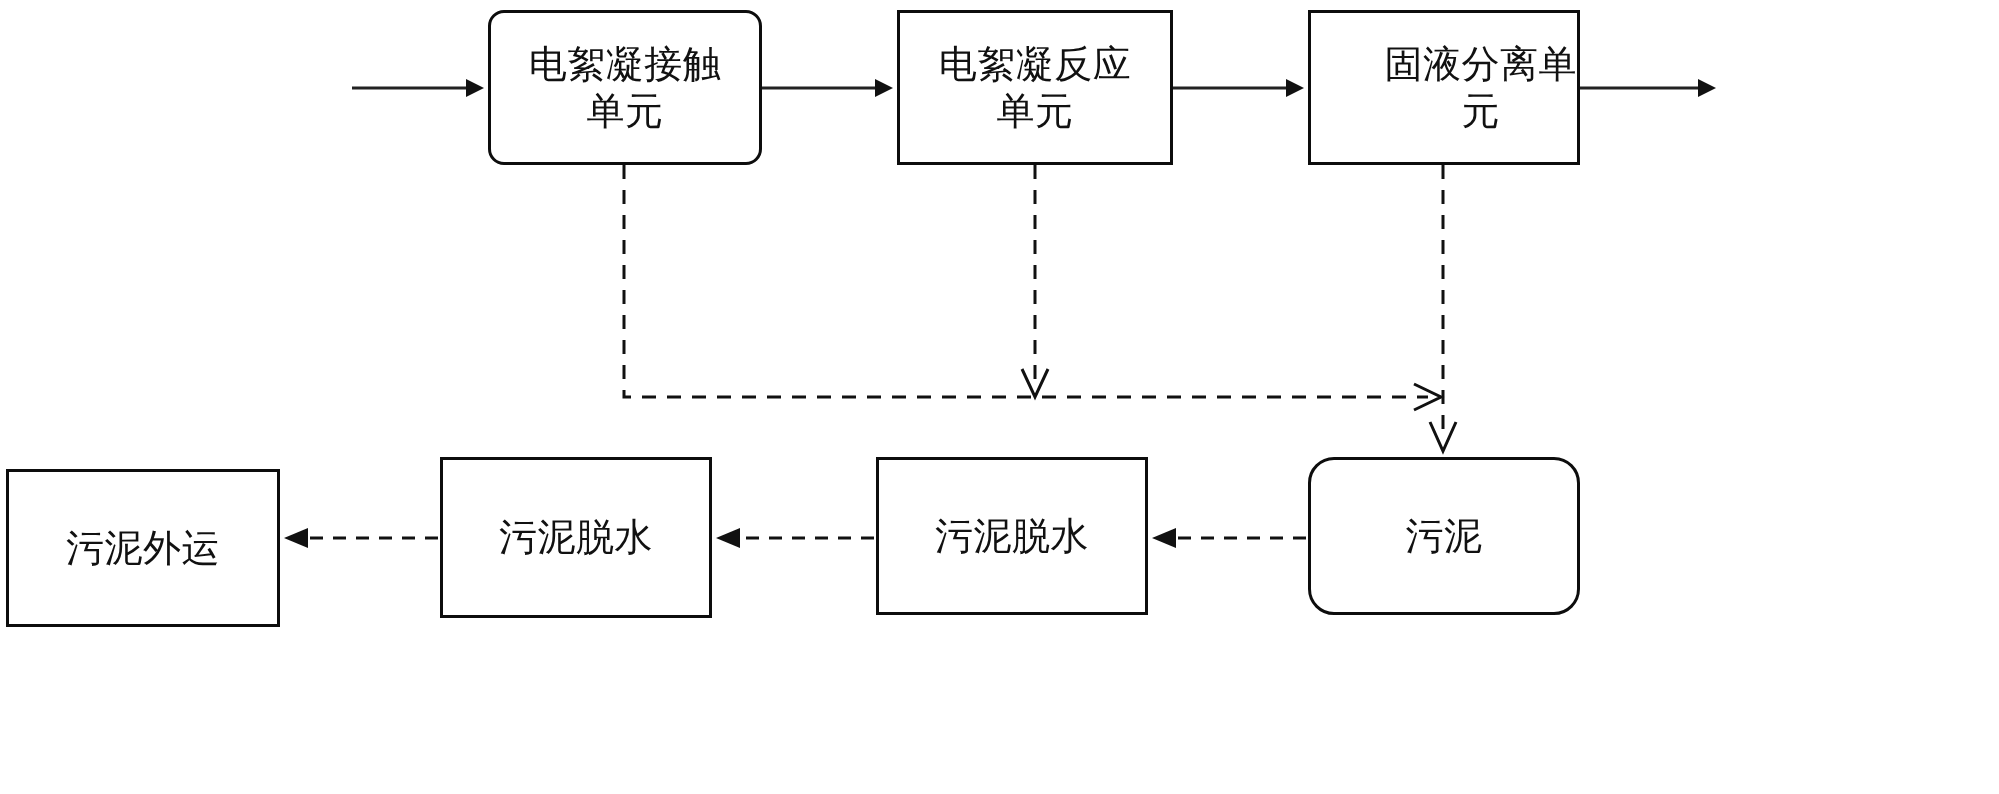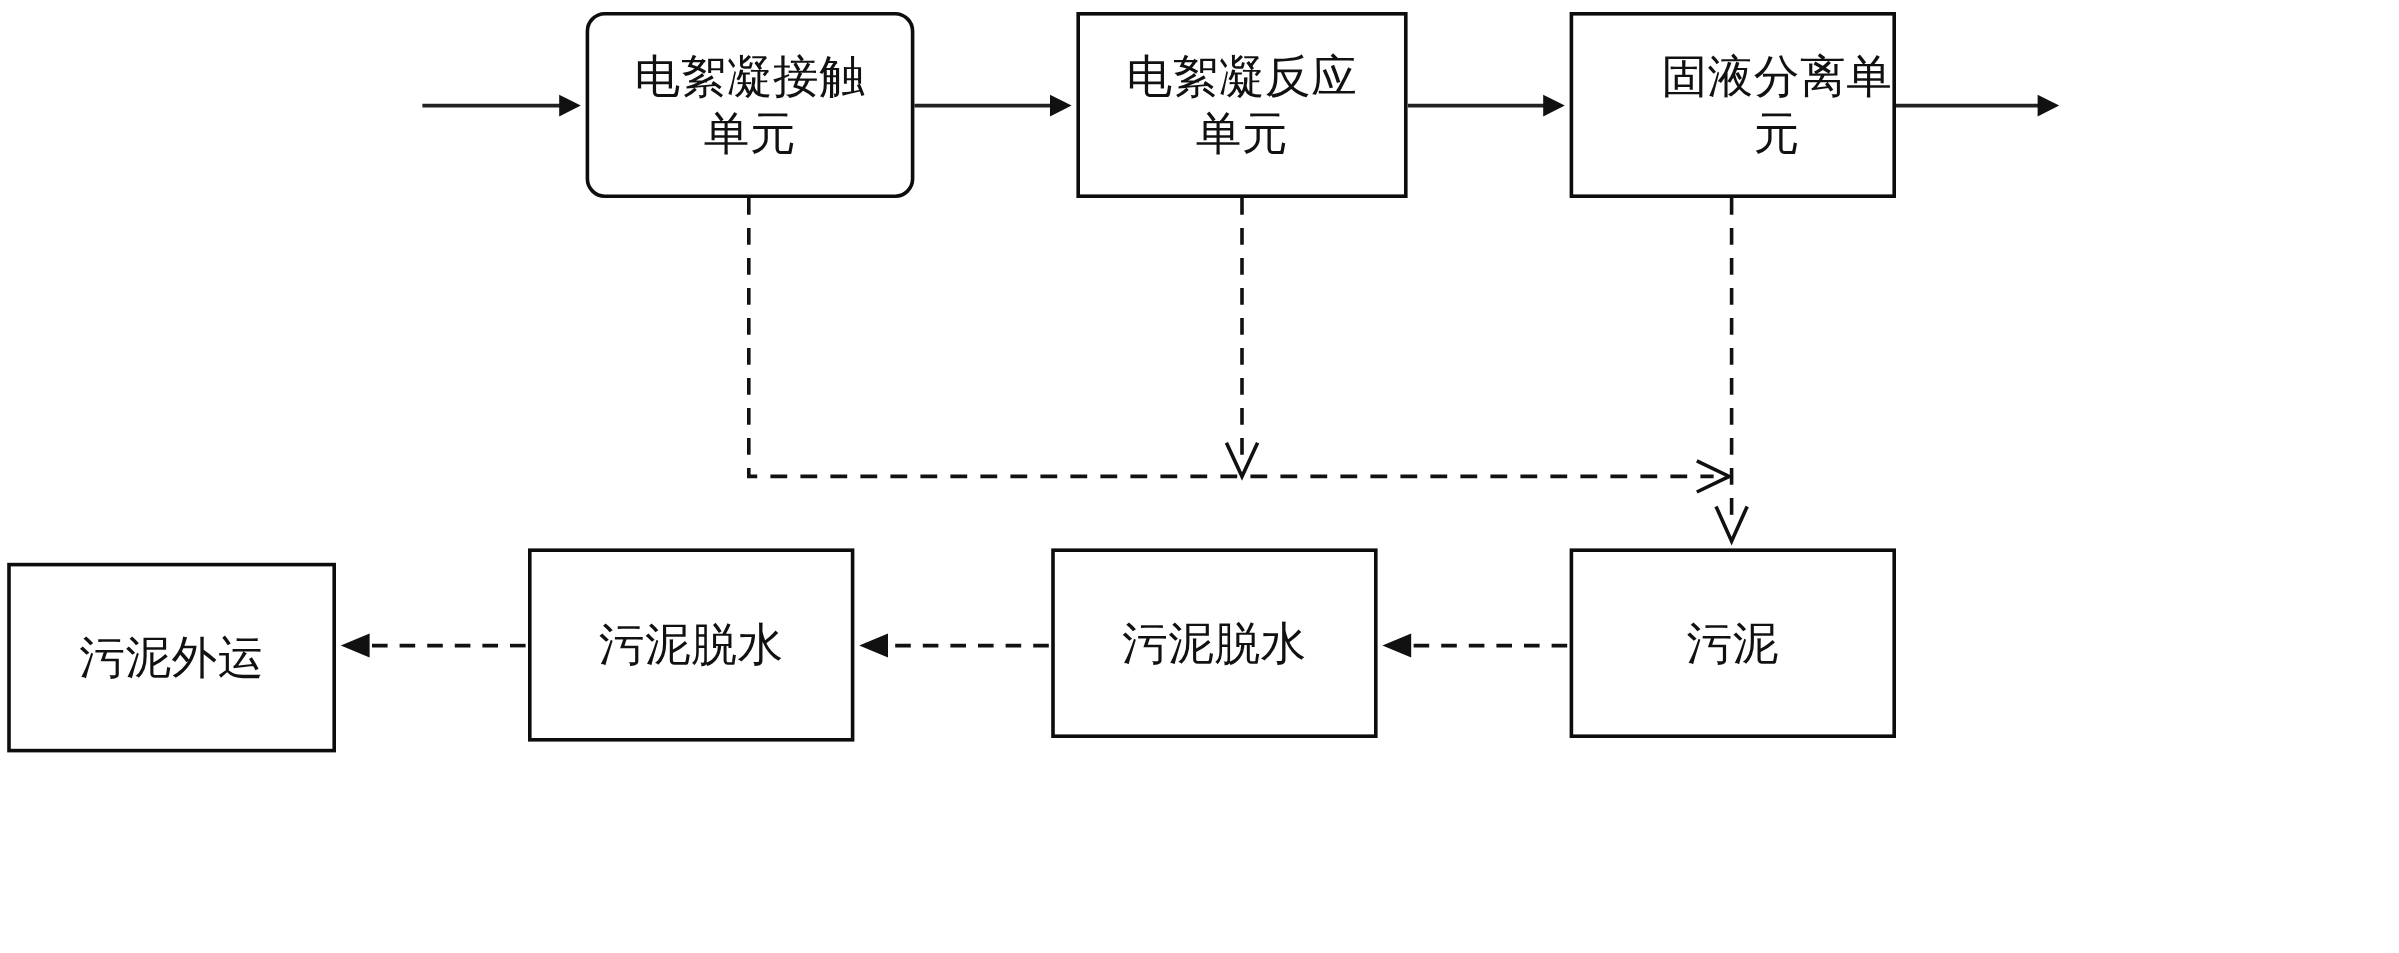--- a/index.html
+++ b/index.html
@@ -122,17 +122,17 @@
   </div>
 
   <div class="node" style="left:440px; top:457px; width:272px; height:161px;">
     <span class="node-label">污泥脱水</span>
   </div>
 
   <div class="node" style="left:876px; top:457px; width:272px; height:158px;">
     <span class="node-label">污泥脱水</span>
   </div>
 
-  <div class="node" style="left:1308px; top:457px; width:272px; height:158px;">
+  <div class="node" style="left:1308px; top:457px; width:272px; height:158px;border-radius:26px;">
     <span class="node-label">污泥</span>
   </div>
 
 </div>
 
 </body></html>

